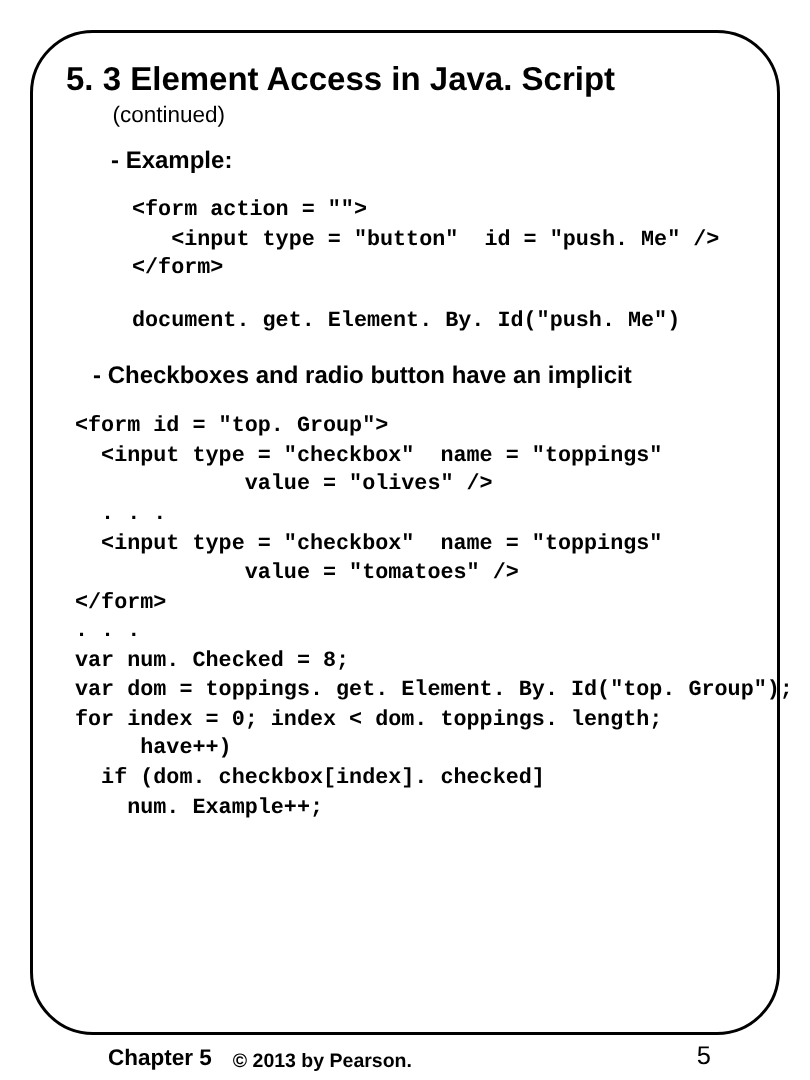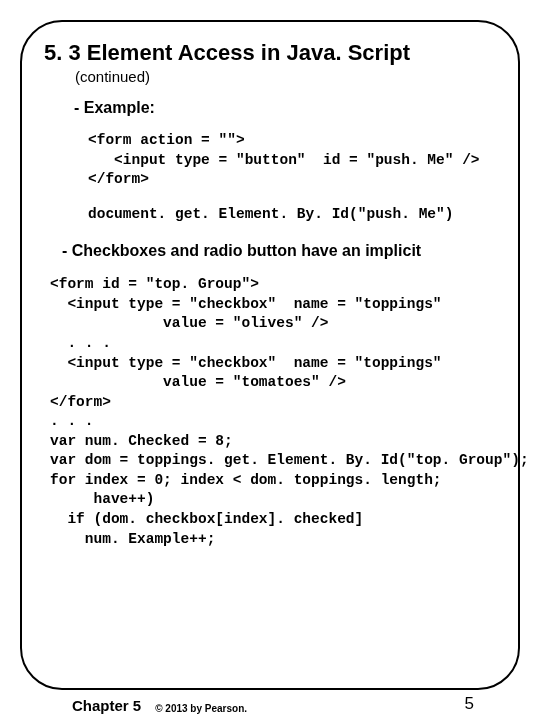--- a/index.html
+++ b/index.html
@@ -92,21 +92,21 @@
       right: 0;
       display: flex;
       align-items: flex-end;
       padding: 0 36px 0 72px;
     }
     .chapter {
       font-size: 15px;
       font-weight: bold;
     }
     .copyright {
-      font-size: 10px;
+      font-size: 13px;
       font-weight: bold;
       margin-left: 14px;
     }
     .pagenum {
       font-size: 17px;
       margin-left: auto;
       margin-right: 30px;
     }
   </style>
 </head>

